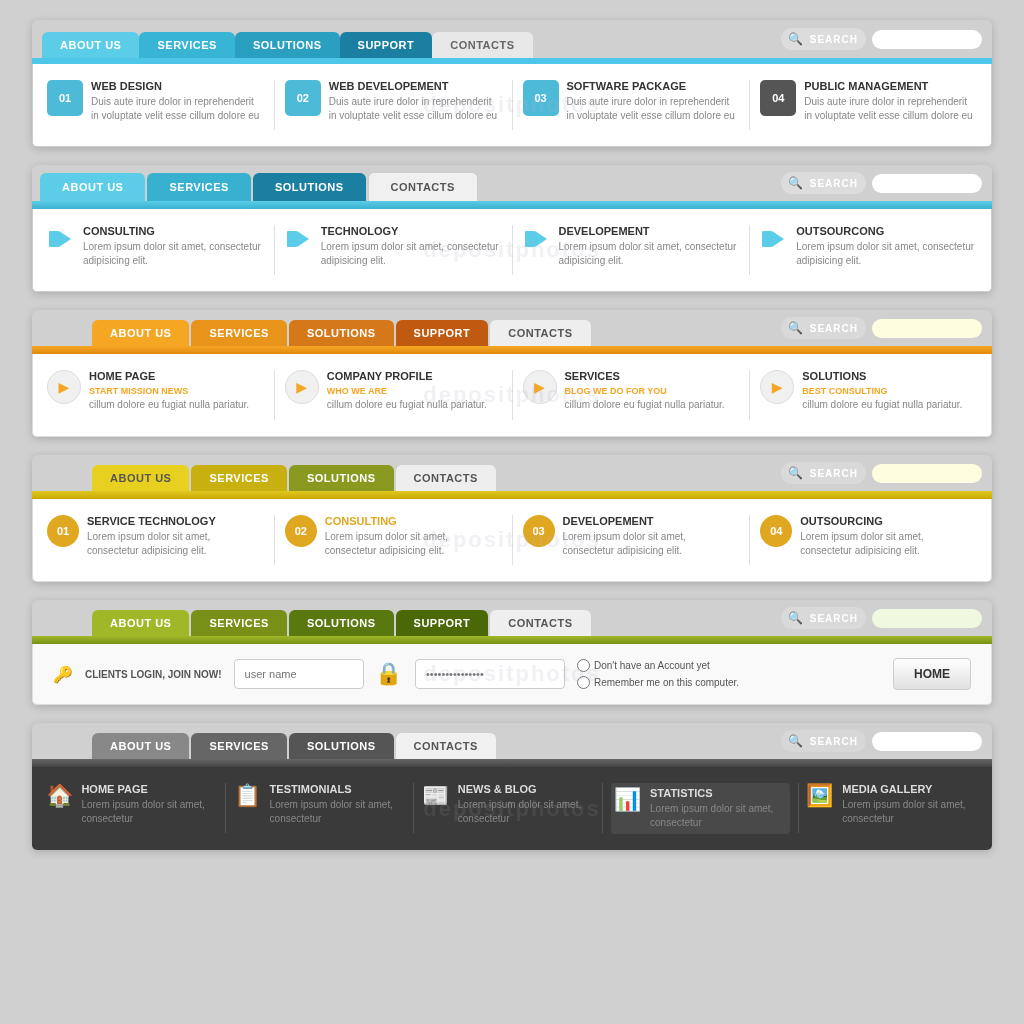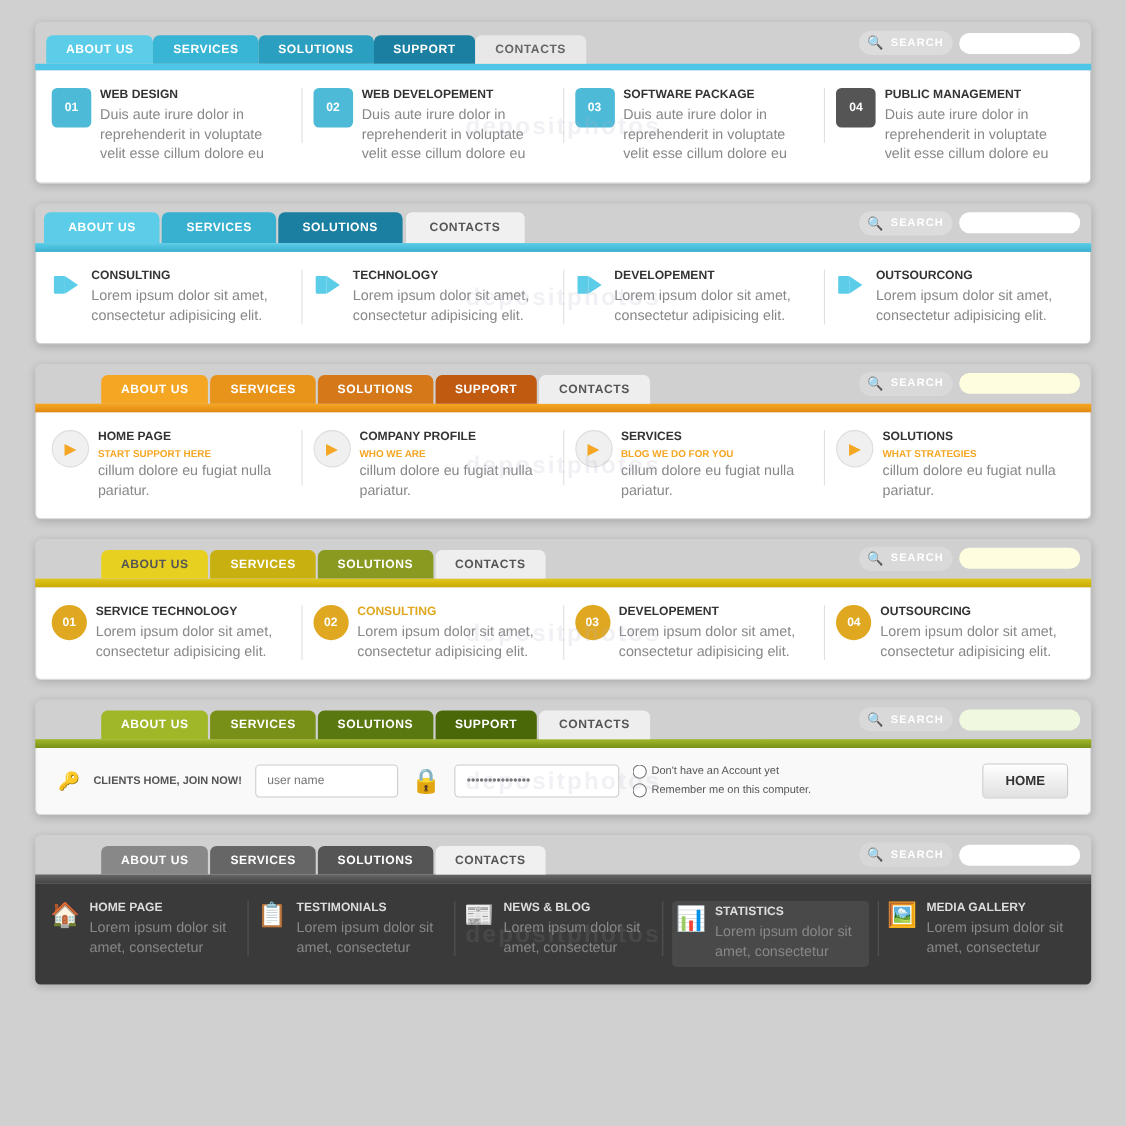--- a/index.html
+++ b/index.html
@@ -57,21 +57,21 @@
 
     .nav-item-text h4 {
       font-size: 11px;
       font-weight: bold;
       color: #333;
       text-transform: uppercase;
       margin-bottom: 3px;
     }
 
     .nav-item-text p {
-      font-size: 13px;
+      font-size: 10px;
       color: #888;
       line-height: 1.4;
     }
 
     
     .block1 .nav-tabs { background: transparent; }
     .block1 .tab-about { background: #4dc6e8; }
     .block1 .tab-services { background: #38b2d8; }
     .block1 .tab-solutions { background: #2e9fc0; }
     .block1 .tab-support { background: #1a7fa0; }
@@ -267,21 +267,21 @@
       </div>
       <input type="text" style="background: rgb(255, 253, 224); border: none; border-radius: 12px; padding: 4px 10px; font-size: 10px; width: 110px; outline: none;">
     </div>
   </div>
   <div style="background:linear-gradient(to bottom,#f5a623,#e08a10);height:8px;"></div>
   <div class="nav-content" style="background:#fff;border:1px solid #ddd;border-top:none;border-radius:0 0 5px 5px;position:relative;">
     <div class="nav-item">
       <div class="play-btn" style="background:#f0f0f0;border-radius:50%;width:34px;height:34px;display:flex;align-items:center;justify-content:center;font-size:14px;color:#f5a623;border:1px solid #ddd;flex-shrink:0;">▶</div>
       <div class="nav-item-text">
         <h4>HOME PAGE</h4>
-        <p style="color:#f5a623;font-size:9px;font-weight:bold;">START SUPPORT HERE</p>
+        <p style="color:#f5a623;font-size:9px;font-weight:bold;">START MISSION NEWS</p>
         <p>cillum dolore eu fugiat nulla pariatur.</p>
       </div>
     </div>
     <div class="divider"></div>
     <div class="nav-item">
       <div class="play-btn" style="background:#f0f0f0;border-radius:50%;width:34px;height:34px;display:flex;align-items:center;justify-content:center;font-size:14px;color:#f5a623;border:1px solid #ddd;flex-shrink:0;">▶</div>
       <div class="nav-item-text">
         <h4>COMPANY PROFILE</h4>
         <p style="color:#f5a623;font-size:9px;font-weight:bold;">WHO WE ARE</p>
         <p>cillum dolore eu fugiat nulla pariatur.</p>
@@ -294,21 +294,21 @@
         <h4>SERVICES</h4>
         <p style="color:#f5a623;font-size:9px;font-weight:bold;">BLOG WE DO FOR YOU</p>
         <p>cillum dolore eu fugiat nulla pariatur.</p>
       </div>
     </div>
     <div class="divider"></div>
     <div class="nav-item">
       <div class="play-btn" style="background:#f0f0f0;border-radius:50%;width:34px;height:34px;display:flex;align-items:center;justify-content:center;font-size:14px;color:#f5a623;border:1px solid #ddd;flex-shrink:0;">▶</div>
       <div class="nav-item-text">
         <h4>SOLUTIONS</h4>
-        <p style="color:#f5a623;font-size:9px;font-weight:bold;">WHAT STRATEGIES</p>
+        <p style="color:#f5a623;font-size:9px;font-weight:bold;">BEST CONSULTING</p>
         <p>cillum dolore eu fugiat nulla pariatur.</p>
       </div>
     </div>
     <div class="watermark">depositphotos</div>
   </div>
 </div>
 
 <div class="nav-block block4">
   <div style="display:flex;align-items:flex-end;padding-left:60px;gap:2px;position:relative;height:36px;">
     <div class="nav-tab" style="background:#e8d020;color:#555;border-radius:6px 6px 0 0;">ABOUT US</div>
@@ -372,21 +372,21 @@
         <span style="color:#fff;font-size:12px;">🔍</span>
         <span style="color:#fff;font-size:10px;font-weight:bold;letter-spacing:1px;">SEARCH</span>
       </div>
       <input type="text" style="background: rgb(240, 248, 224); border: none; border-radius: 12px; padding: 4px 10px; font-size: 10px; width: 110px; outline: none;">
     </div>
   </div>
   <div style="background:linear-gradient(to bottom,#a0b828,#789018);height:8px;"></div>
   <div style="background:#f9f9f9;border:1px solid #ddd;border-top:none;border-radius:0 0 5px 5px;padding:14px 20px;position:relative;">
     <div style="display:flex;align-items:center;gap:12px;flex-wrap:nowrap;">
       <span style="font-size:16px;color:#555;">🔑</span>
-      <span style="font-size:10px;font-weight:bold;color:#555;white-space:nowrap;">CLIENTS HOME, JOIN NOW!</span>
+      <span style="font-size:10px;font-weight:bold;color:#555;white-space:nowrap;">CLIENTS LOGIN, JOIN NOW!</span>
       <input type="text" style="border: 1px solid rgb(204, 204, 204); border-radius: 4px; padding: 8px 10px; font-size: 11px; width: 130px;" placeholder="user name">
       <span style="font-size:22px;color:#888;">🔒</span>
       <input type="password" style="border: 1px solid rgb(204, 204, 204); border-radius: 4px; padding: 8px 10px; font-size: 11px; width: 150px;" placeholder="•••••••••••••••">
       <div style="display:flex;flex-direction:column;gap:4px;font-size:10px;color:#555;">
         <label style="display:flex;align-items:center;gap:4px;">
           <input type="radio" name="acct" style=""> 
             <span>Don't have an Account yet</span>
         </label>
         <label style="display:flex;align-items:center;gap:4px;">
           <input type="radio" name="acct" style=""> 

